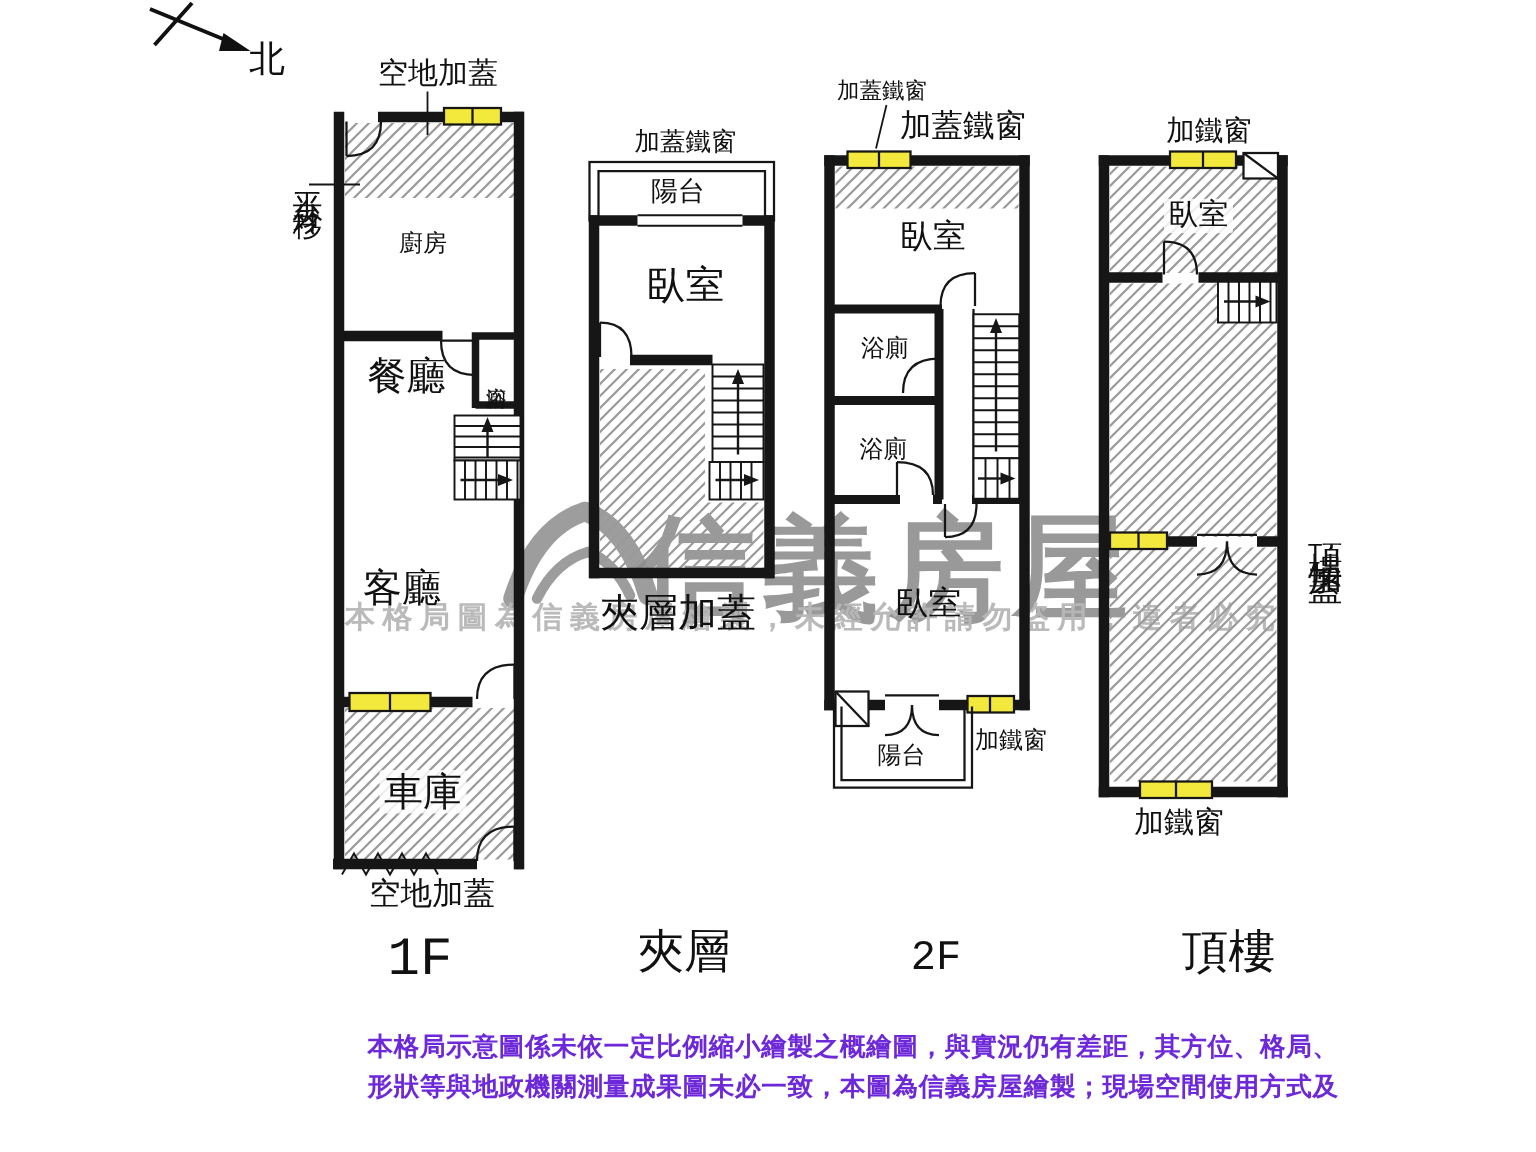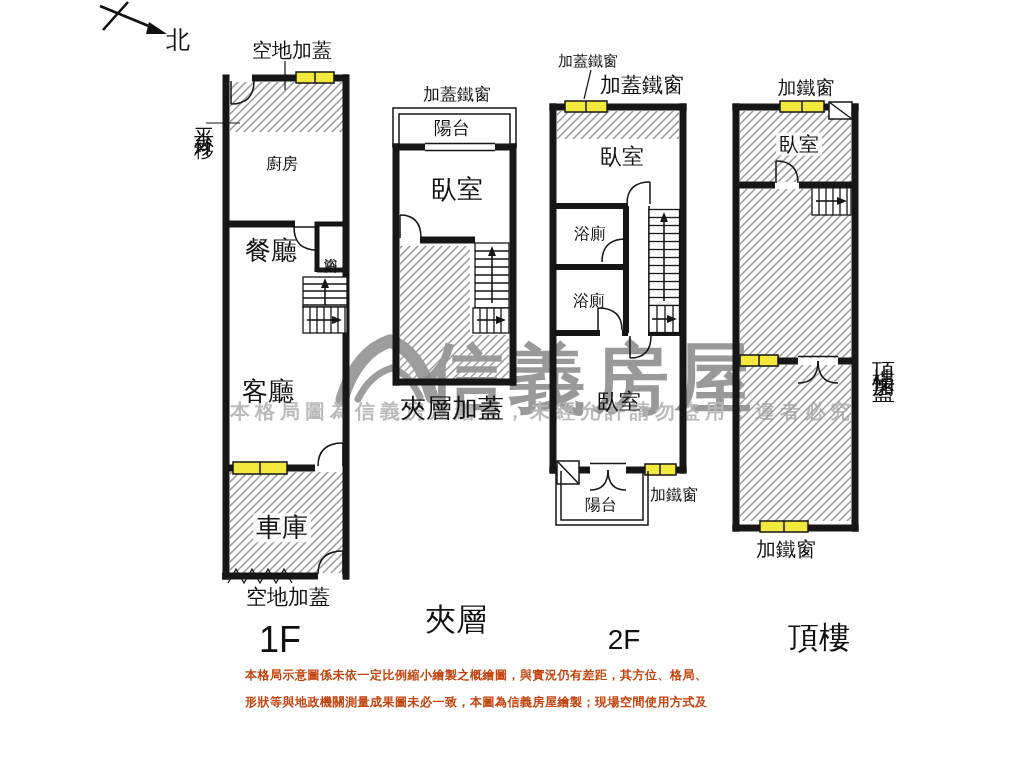--- a/index.html
+++ b/index.html
@@ -16,35 +16,35 @@
   .lbl{
     position:absolute;transform:translate(-50%,-50%);
     color:#111;white-space:nowrap;line-height:1.05;
     font-family:"Liberation Sans","DejaVu Sans",sans-serif;
   }
   .vert{
     writing-mode:vertical-rl;text-orientation:upright;
     white-space:nowrap;
   }
   .halo{background:rgba(255,255,255,0.82);padding:1px 3px;border-radius:2px;}
-  .serifF{font-family:Liberation Sans, sans-serif;}
+  .serifF{font-family:Liberation Mono, monospace;}
   .wm-brand{
     position:absolute;left:426px;top:328px;
     font-size:77px;font-weight:bold;letter-spacing:6px;
     color:#8c8c8c;opacity:.88;
     font-family:"Liberation Sans","DejaVu Sans",sans-serif;
   }
   .wm-notice{
     position:absolute;left:230px;top:398px;
     font-size:20px;letter-spacing:5px;color:#b7b7b7;opacity:.95;
     font-weight:bold;
   }
   .disclaimer{
-    position:absolute;left:245px;top:662px;width:720px;
-    font-size:12px;font-weight:bold;color:#c2410c;
+    position:absolute;left:245px;top:684px;width:720px;
+    font-size:17px;font-weight:bold;color:#6d28d9;
     line-height:27px;letter-spacing:0.5px;
   }
 </style>
 </head>
 <body>
 
 <div class="layer wm-layer">
   <svg width="1024" height="768" viewBox="0 0 1024 768">
     <g stroke="#8c8c8c" fill="none" stroke-linecap="round" opacity="0.85">
       <path d="M342,399 C352,368 368,348 390,341" stroke-width="13"></path>
@@ -331,21 +331,21 @@
   <div class="lbl" style="left:271px;top:251px;font-size:26px;">餐廳</div>
   <div class="lbl" style="left:268px;top:392px;font-size:26px;">客廳</div>
   <div class="lbl halo" style="left:282px;top:516px;font-size:26px;margin-top:12px;">車庫</div>
   <div class="lbl" style="left:288px;top:597px;font-size:21px;">空地加蓋</div>
   <div class="lbl serifF" style="left:280px;top:640px;font-size:36px;">1F</div>
 
   <div class="lbl" style="left:457px;top:95px;font-size:17px;">加蓋鐵窗</div>
   <div class="lbl" style="left:452px;top:128px;font-size:18px;">陽台</div>
   <div class="lbl" style="left:457px;top:190px;font-size:26px;">臥室</div>
   <div class="lbl" style="left:452px;top:409px;font-size:26px;">夾層加蓋</div>
-  <div class="lbl serifF" style="left:456px;top:620px;font-size:31px;">夾層</div>
+  <div class="lbl serifF" style="left:456px;top:638px;font-size:31px;">夾層</div>
 
   <div class="lbl" style="left:588px;top:61px;font-size:15px;">加蓋鐵窗</div>
   <div class="lbl" style="left:642px;top:85px;font-size:21px;">加蓋鐵窗</div>
   <div class="lbl" style="left:622px;top:157px;font-size:22px;">臥室</div>
   <div class="lbl" style="left:590px;top:234px;font-size:16px;">浴廁</div>
   <div class="lbl" style="left:589px;top:301px;font-size:16px;">浴廁</div>
   <div class="lbl" style="left:619px;top:402px;font-size:22px;">臥室</div>
   <div class="lbl" style="left:601px;top:505px;font-size:16px;">陽台</div>
   <div class="lbl" style="left:674px;top:495px;font-size:16px;">加鐵窗</div>
   <div class="lbl serifF" style="left:624px;top:640px;font-size:28px;">2F</div>

